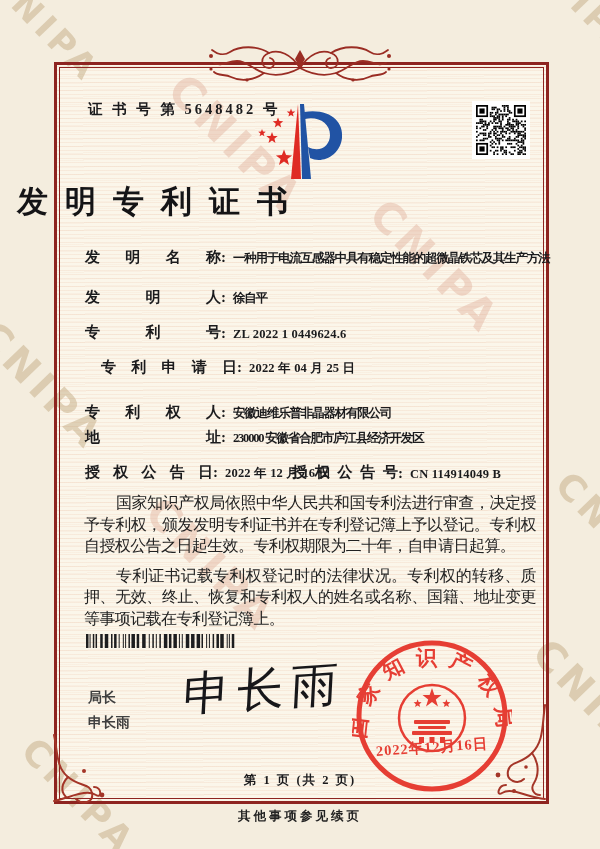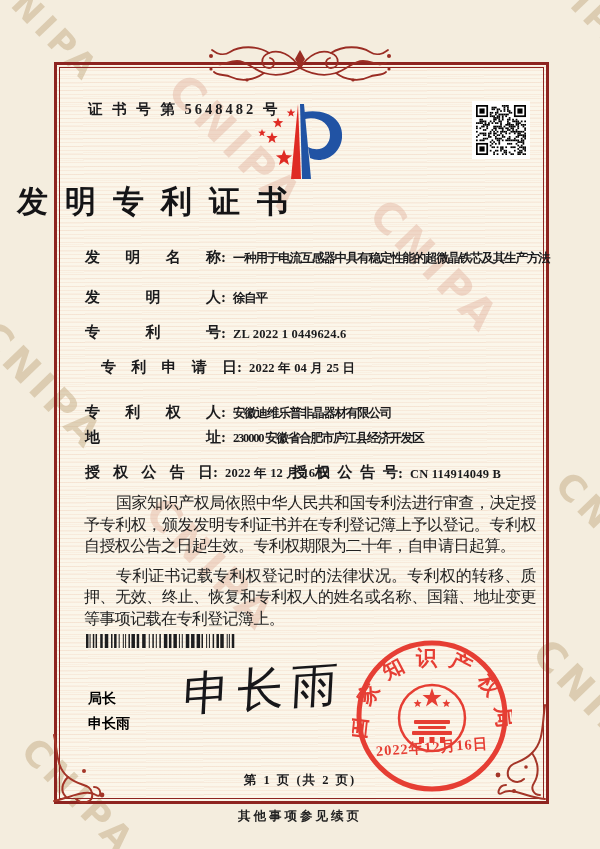--- a/index.html
+++ b/index.html
@@ -69,22 +69,22 @@
   .fval.num{letter-spacing:.2px;}
   .grp2{position:absolute;left:207px;top:0;white-space:nowrap;}
   
   .paras{position:absolute;left:84px;top:492px;width:452px;
     font-size:16px;line-height:21.5px;letter-spacing:-.6px;
     text-align:justify;font-weight:500;color:#222;}
   .paras p{text-indent:2em;}
   .paras p+p{margin-top:8px;}
   
   .barcode{position:absolute;left:85px;top:634px;width:155px;height:14px;}
-  .director{position:absolute;left:88px;top:686px;font-family:Liberation Serif, serif;
-    font-size:14px;font-weight:bold;color:#000000;line-height:25px;}
+  .director{position:absolute;left:88px;top:686px;font-family:Liberation Mono, monospace;
+    font-size:14px;font-weight:bold;color:#404040;line-height:25px;}
   .sig{
     position:absolute;left:183px;top:658px;
     font-size:47px;color:#17171a;letter-spacing:7px;white-space:nowrap;
     transform:rotate(-4deg) skewX(-7deg);
   }
   .seal{position:absolute;left:352px;top:636px;width:160px;height:160px;opacity:.95;z-index:6;}
   .page-info{position:absolute;left:0;top:772px;width:600px;text-align:center;
     font-size:12.5px;font-weight:600;letter-spacing:2px;}
   .cont-note{position:absolute;left:0;top:808px;width:600px;text-align:center;
     font-size:12.5px;font-weight:600;letter-spacing:3px;color:#222;}

